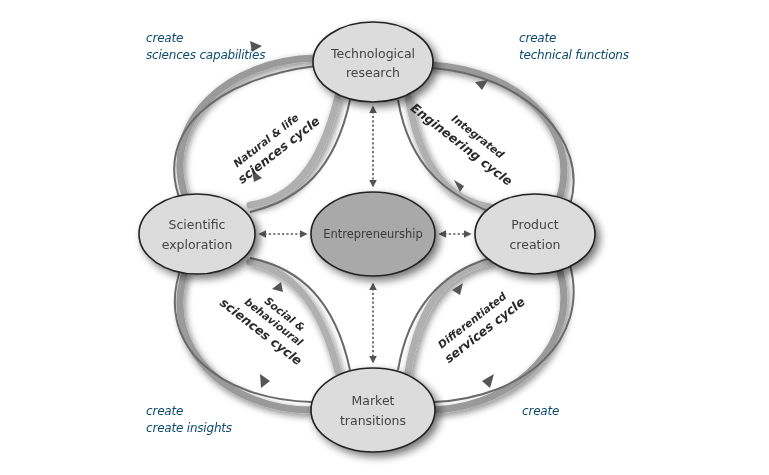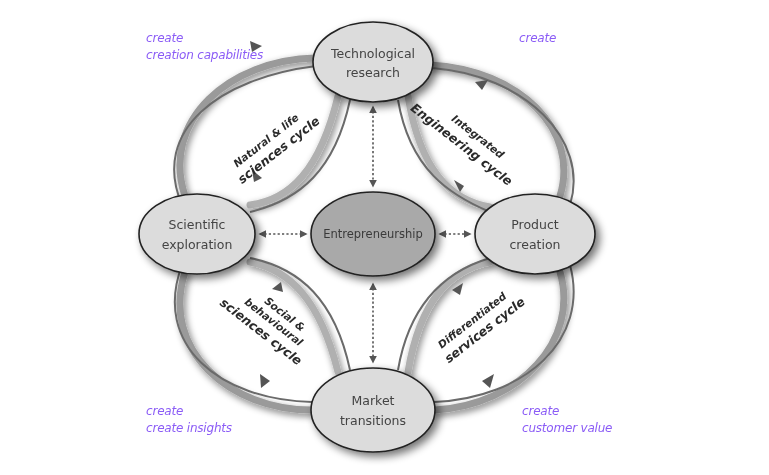--- a/index.html
+++ b/index.html
@@ -1,18 +1,18 @@
 <!DOCTYPE html>
 <html><head>
 <meta charset="utf-8">
 <style>
   html, body { margin: 0; padding: 0; background: #ffffff; }
   body { width: 769px; height: 475px; overflow: hidden; position: relative; font-family: "DejaVu Sans", "Liberation Sans", sans-serif; }
   #canvas { position: absolute; left: 0; top: 0; width: 769px; height: 475px; }
-  .corner-note { position: absolute; font-family: "DejaVu Sans", sans-serif; font-style: italic; font-size: 12px; line-height: 17px; color: #8b5cf6; letter-spacing: -0.2px; }
+  .corner-note { position: absolute; font-family: "DejaVu Sans", sans-serif; font-style: italic; font-size: 12px; line-height: 17px; color: #0c4a6e; letter-spacing: -0.2px; }
   .node-label { font-family: "DejaVu Sans", sans-serif; font-size: 12.5px; fill: #444; }
   .node-label-center { font-family: "DejaVu Sans", sans-serif; font-size: 11.5px; fill: #3a3a3a; }
   .cycle-label { font-family: "DejaVu Sans", sans-serif; font-weight: bold; font-style: italic; fill: #2a2a2a; }
 </style>
 </head>
 <body>
 
 <svg id="canvas" viewBox="0 0 769 475" xmlns="http://www.w3.org/2000/svg">
   <defs>
     <filter id="shadow" x="-30%" y="-30%" width="160%" height="160%">
@@ -139,25 +139,25 @@
   </g>
 
   <g transform="translate(478,328) rotate(-38)">
     <text class="cycle-label" text-anchor="middle" x="0" y="-6" font-size="10.5">Differentiated</text>
     <text class="cycle-label" text-anchor="middle" x="4" y="10" font-size="12.5">services cycle</text>
   </g>
 </svg>
 
 <div class="corner-note" style="left:146px; top:30px;">
   <div>create</div>
-  <div>creation capabilities</div>
+  <div>sciences capabilities</div>
 </div>
 <div class="corner-note" style="left:519px; top:30px;">
   <div>create</div>
+  <div>technical functions</div>
 </div>
 <div class="corner-note" style="left:146px; top:403px;">
   <div>create</div>
   <div>create insights</div>
 </div>
 <div class="corner-note" style="left:522px; top:403px;">
   <div>create</div>
-  <div>customer value</div>
 </div>
 
 </body></html>

